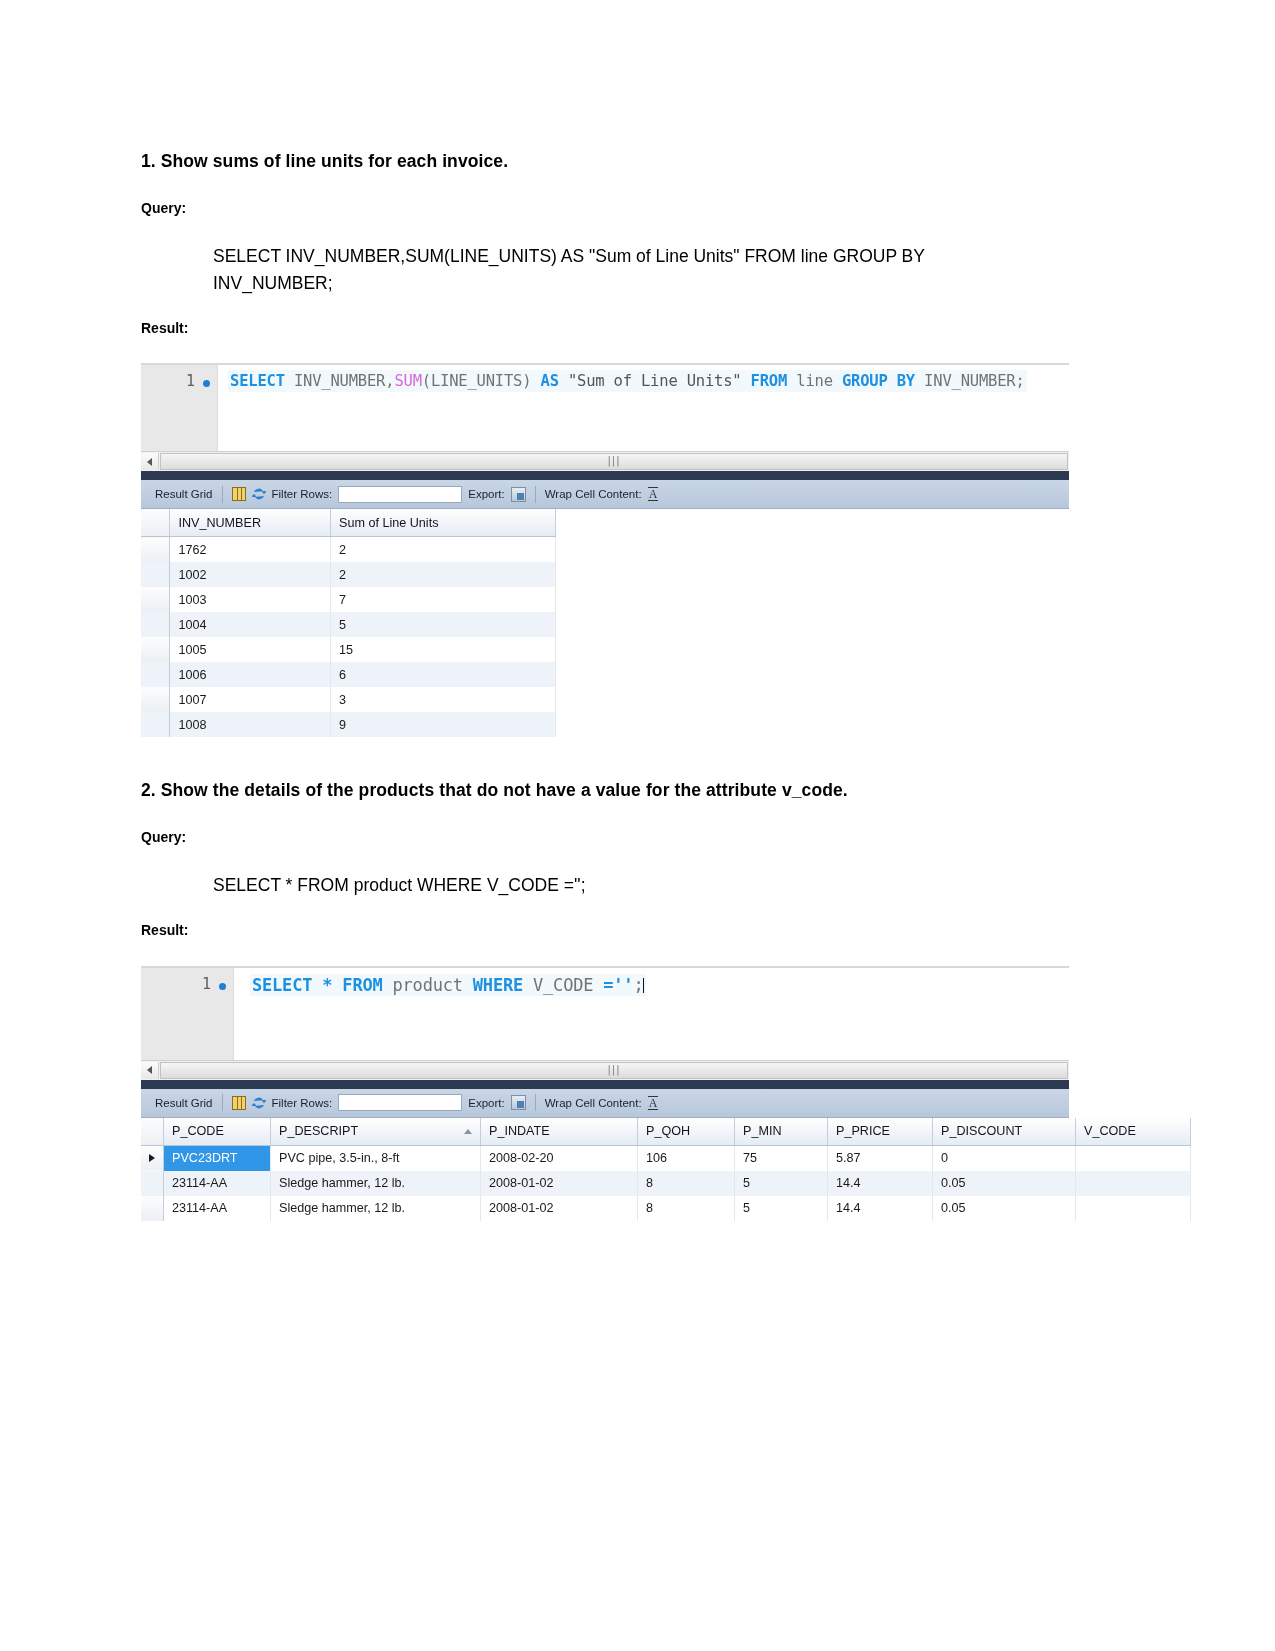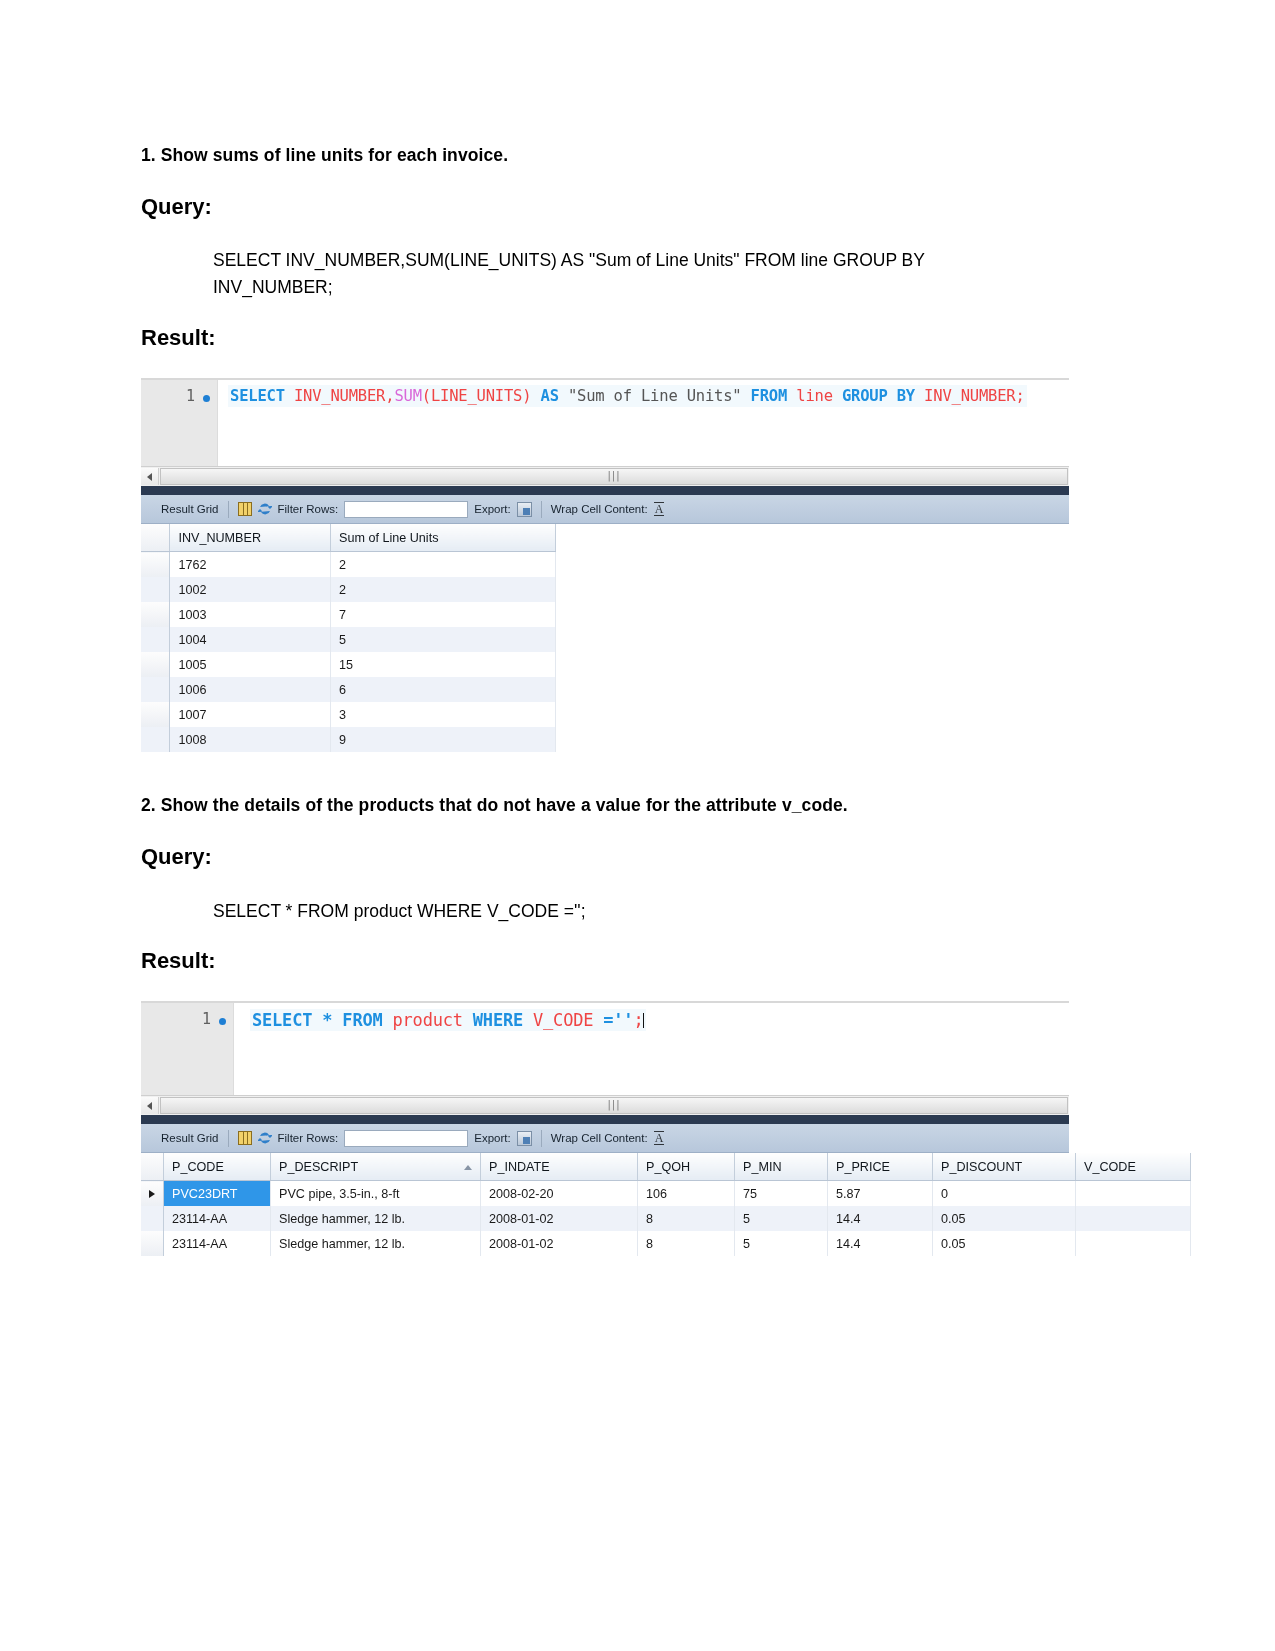--- a/index.html
+++ b/index.html
@@ -18,34 +18,34 @@
   .page {
     position: absolute;
     left: 0; top: 0;
     width: 1275px;
     height: 1651px;
     background: #fff;
   }
   .content {
     position: absolute;
     left: 141px;
-    top: 144px;
+    top: 150px;
     width: 930px;
   }
 
   
   .doc-heading {
     font-size: 17.5px;
     font-weight: bold;
     letter-spacing: 0.1px;
     margin: 0 0 26px 0;
     line-height: 1.3;
   }
   .doc-label {
-    font-size: 22px;
+    font-size: 14px;
     font-weight: bold;
     margin: 0 0 26px 0;
     line-height: 1.3;
   }
   .doc-query {
     font-size: 17.5px;
     font-weight: normal;
     margin: 0 0 22px 0;
     padding-left: 72px;
     line-height: 1.55;
@@ -106,21 +106,21 @@
     white-space: pre;
     font-family: "DejaVu Sans Mono", monospace;
     font-size: 15.5px;
     line-height: 20px;
     letter-spacing: -0.2px;
     background: #f2f9fd;
     padding: 1px 2px 1px 2px;
   }
   .wb-code .kw { color: #1e90e0; font-weight: bold; }
   .wb-code .fn { color: #d968d9; }
-  .wb-code .id { color: #ef4444; text-align: center; }
+  .wb-code .id { color: #737373; text-align: center; }
   .wb-code .str { color: #555555; }
   .wb-caret {
     display: inline-block;
     width: 1px;
     height: 15px;
     background: #111;
     vertical-align: -2px;
     margin-left: 0px;
   }
 
@@ -175,21 +175,21 @@
     background: #2b3a51;
   }
 
   
   .wb-toolbar {
     height: 28px;
     background: linear-gradient(#c9d6e5,#b7c7db);
     border-bottom: 1px solid #9dafc6;
     display: flex;
     align-items: center;
-    padding: 0 20px;
+    padding: 0 14px;
     font-size: 11.5px;
     color: #16222e;
     gap: 6px;
   }
   .tb-text { white-space: nowrap; }
   .tb-sep {
     width: 1px;
     height: 17px;
     background: #9aaabd;
     margin: 0 3px;

